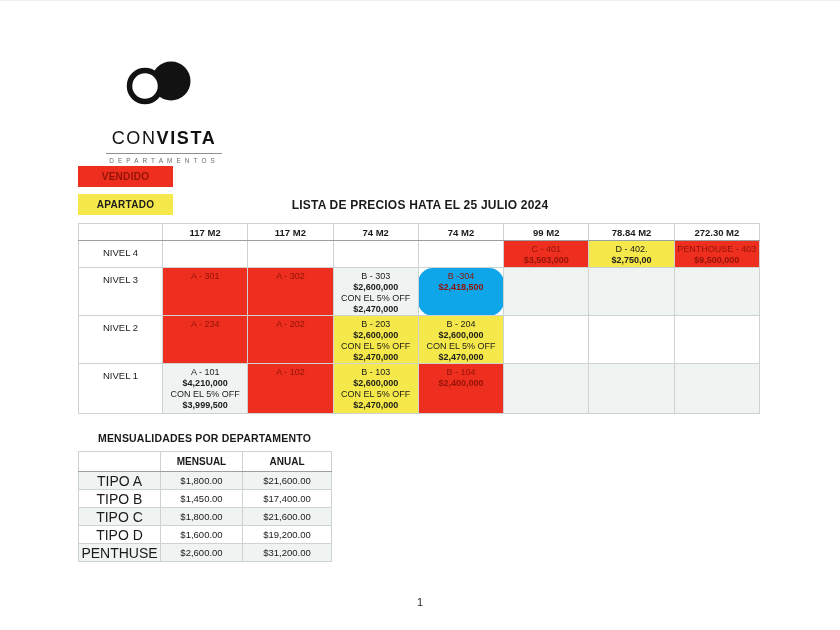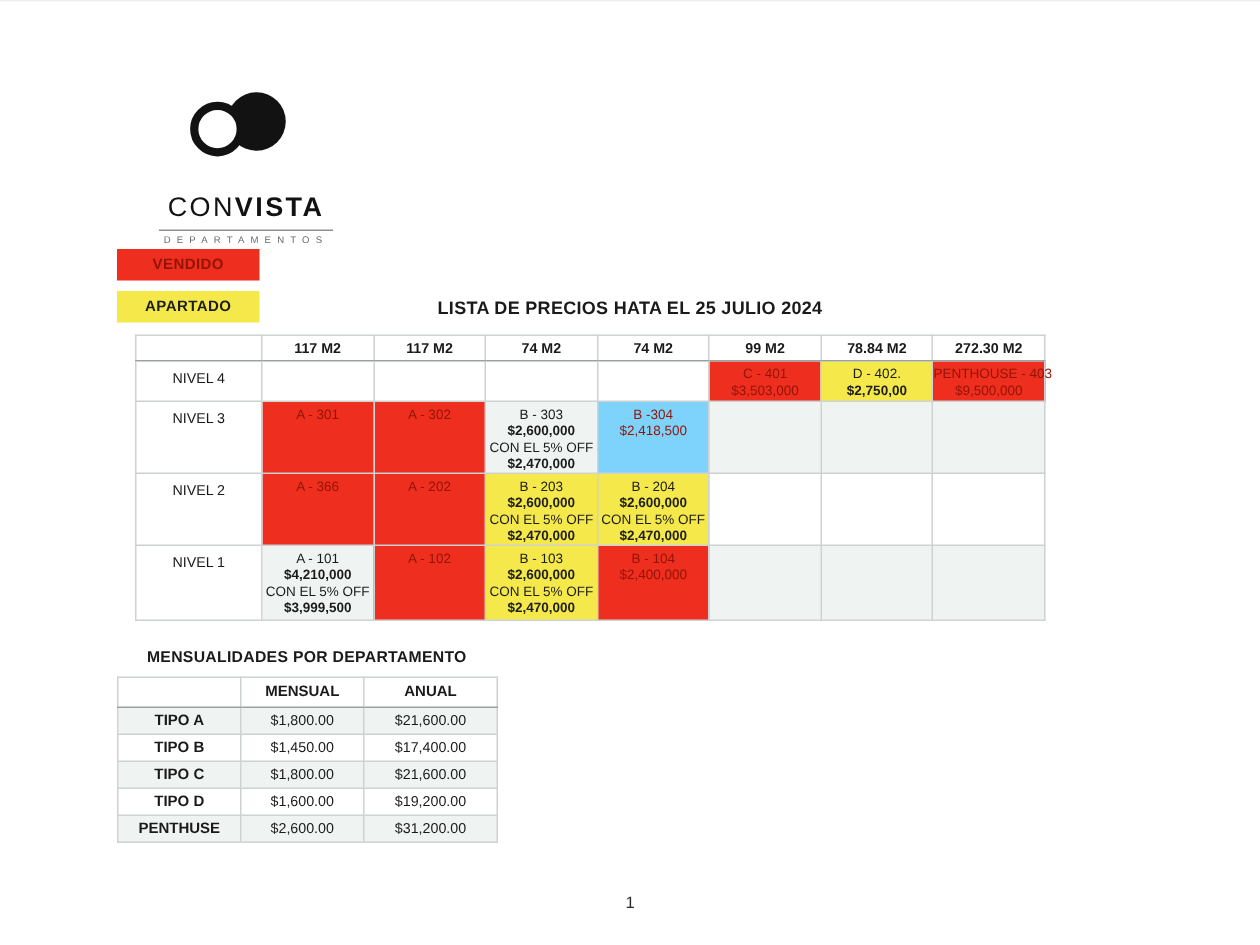--- a/index.html
+++ b/index.html
@@ -28,52 +28,52 @@
   }
 
   
   .main-title{
     position:absolute;left:0;right:0;top:197px;text-align:center;
     font-size:12px;font-weight:bold;letter-spacing:.2px;
   }
 
   
   table{border-collapse:collapse;table-layout:fixed;}
-  .price-table{position:absolute;left:78px;top:222px;width:607px;font-size:9px;margin-left:12px;}
+  .price-table{position:absolute;left:78px;top:222px;width:682px;font-size:9px;}
   .price-table th,.price-table td{border:1px solid #cdd2d2;padding:0;}
   .price-table thead th{
     height:16px;font-size:9.5px;font-weight:bold;background:#fff;
     border-bottom:1.5px solid #9ba1a1;text-align:center;
   }
   .price-table tbody th.row-label{
     font-weight:normal;font-size:9.5px;background:#fff;
     vertical-align:top;padding-top:6px;text-align:center;
   }
   .price-table tbody td{vertical-align:top;text-align:center;line-height:11px;padding-top:3px;}
   .price-table tr.row-0{height:27px;}
   .price-table tr.row-1{height:48px;}
   .price-table tr.row-2{height:48px;}
   .price-table tr.row-3{height:50px;}
   .cell-line{white-space:nowrap;}
   .cell-line.price{font-weight:bold;}
-  td.vendido .cell-line.price{font-weight:normal;}
+  td.vendido .cell-line.price{font-weight:bold;}
 
   
   .monthly-title{
     position:absolute;left:78px;top:431px;width:253px;text-align:center;
     font-size:10.5px;font-weight:bold;letter-spacing:.2px;
   }
   .monthly-table{position:absolute;left:78px;top:450px;width:253px;font-size:9.5px;}
   .monthly-table th,.monthly-table td{border:1px solid #cdd2d2;text-align:center;padding:0;}
   .monthly-table thead th{
     height:19px;font-weight:bold;font-size:10px;background:#fff;
     border-bottom:1.5px solid #9ba1a1;
   }
   .monthly-table tbody tr{height:18px;}
-  .monthly-table tbody th{font-weight:bold;font-size:10px;}
+  .monthly-table tbody th{font-weight:normal;font-size:14px;}
   .monthly-table tbody td{font-size:9.5px;}
 
   
   .page-number{
     position:absolute;left:0;right:0;top:595px;text-align:center;
     font-size:11px;color:#2a2a2a;
   }
 </style>
 </head>
 <body>
@@ -140,32 +140,32 @@
           </td>
           <td class="vendido" style="background: rgb(238, 46, 30); color: rgb(147, 20, 7);">
             <div class="cell-line">A - 302</div>
           </td>
           <td class="available" style="background: rgb(239, 244, 243);">
             <div class="cell-line">B - 303</div>
             <div class="cell-line price">$2,600,000</div>
             <div class="cell-line">CON EL 5% OFF</div>
             <div class="cell-line price">$2,470,000</div>
           </td>
-          <td class="vendido" style="background: #7dd3fc; color: rgb(147, 20, 7);">
+          <td class="vendido" style="background: #0ea5e9; color: rgb(147, 20, 7); border-radius: 15px;">
             <div class="cell-line">B -304</div>
             <div class="cell-line price">$2,418,500</div>
           </td>
           <td class="empty" style="background: rgb(239, 244, 243);"></td>
           <td class="empty" style="background: rgb(239, 244, 243);"></td>
           <td class="empty" style="background: rgb(239, 244, 243);"></td>
         </tr>
         <tr class="row-2">
           <th class="row-label">NIVEL 2</th>
           <td class="vendido" style="background: rgb(238, 46, 30); color: rgb(147, 20, 7);">
-            <div class="cell-line">A - 366</div>
+            <div class="cell-line">A - 234</div>
           </td>
           <td class="vendido" style="background: rgb(238, 46, 30); color: rgb(147, 20, 7);">
             <div class="cell-line">A - 202</div>
           </td>
           <td class="apartado" style="background: rgb(244, 232, 74); color: rgb(29, 29, 27);">
             <div class="cell-line">B - 203</div>
             <div class="cell-line price">$2,600,000</div>
             <div class="cell-line">CON EL 5% OFF</div>
             <div class="cell-line price">$2,470,000</div>
           </td>

